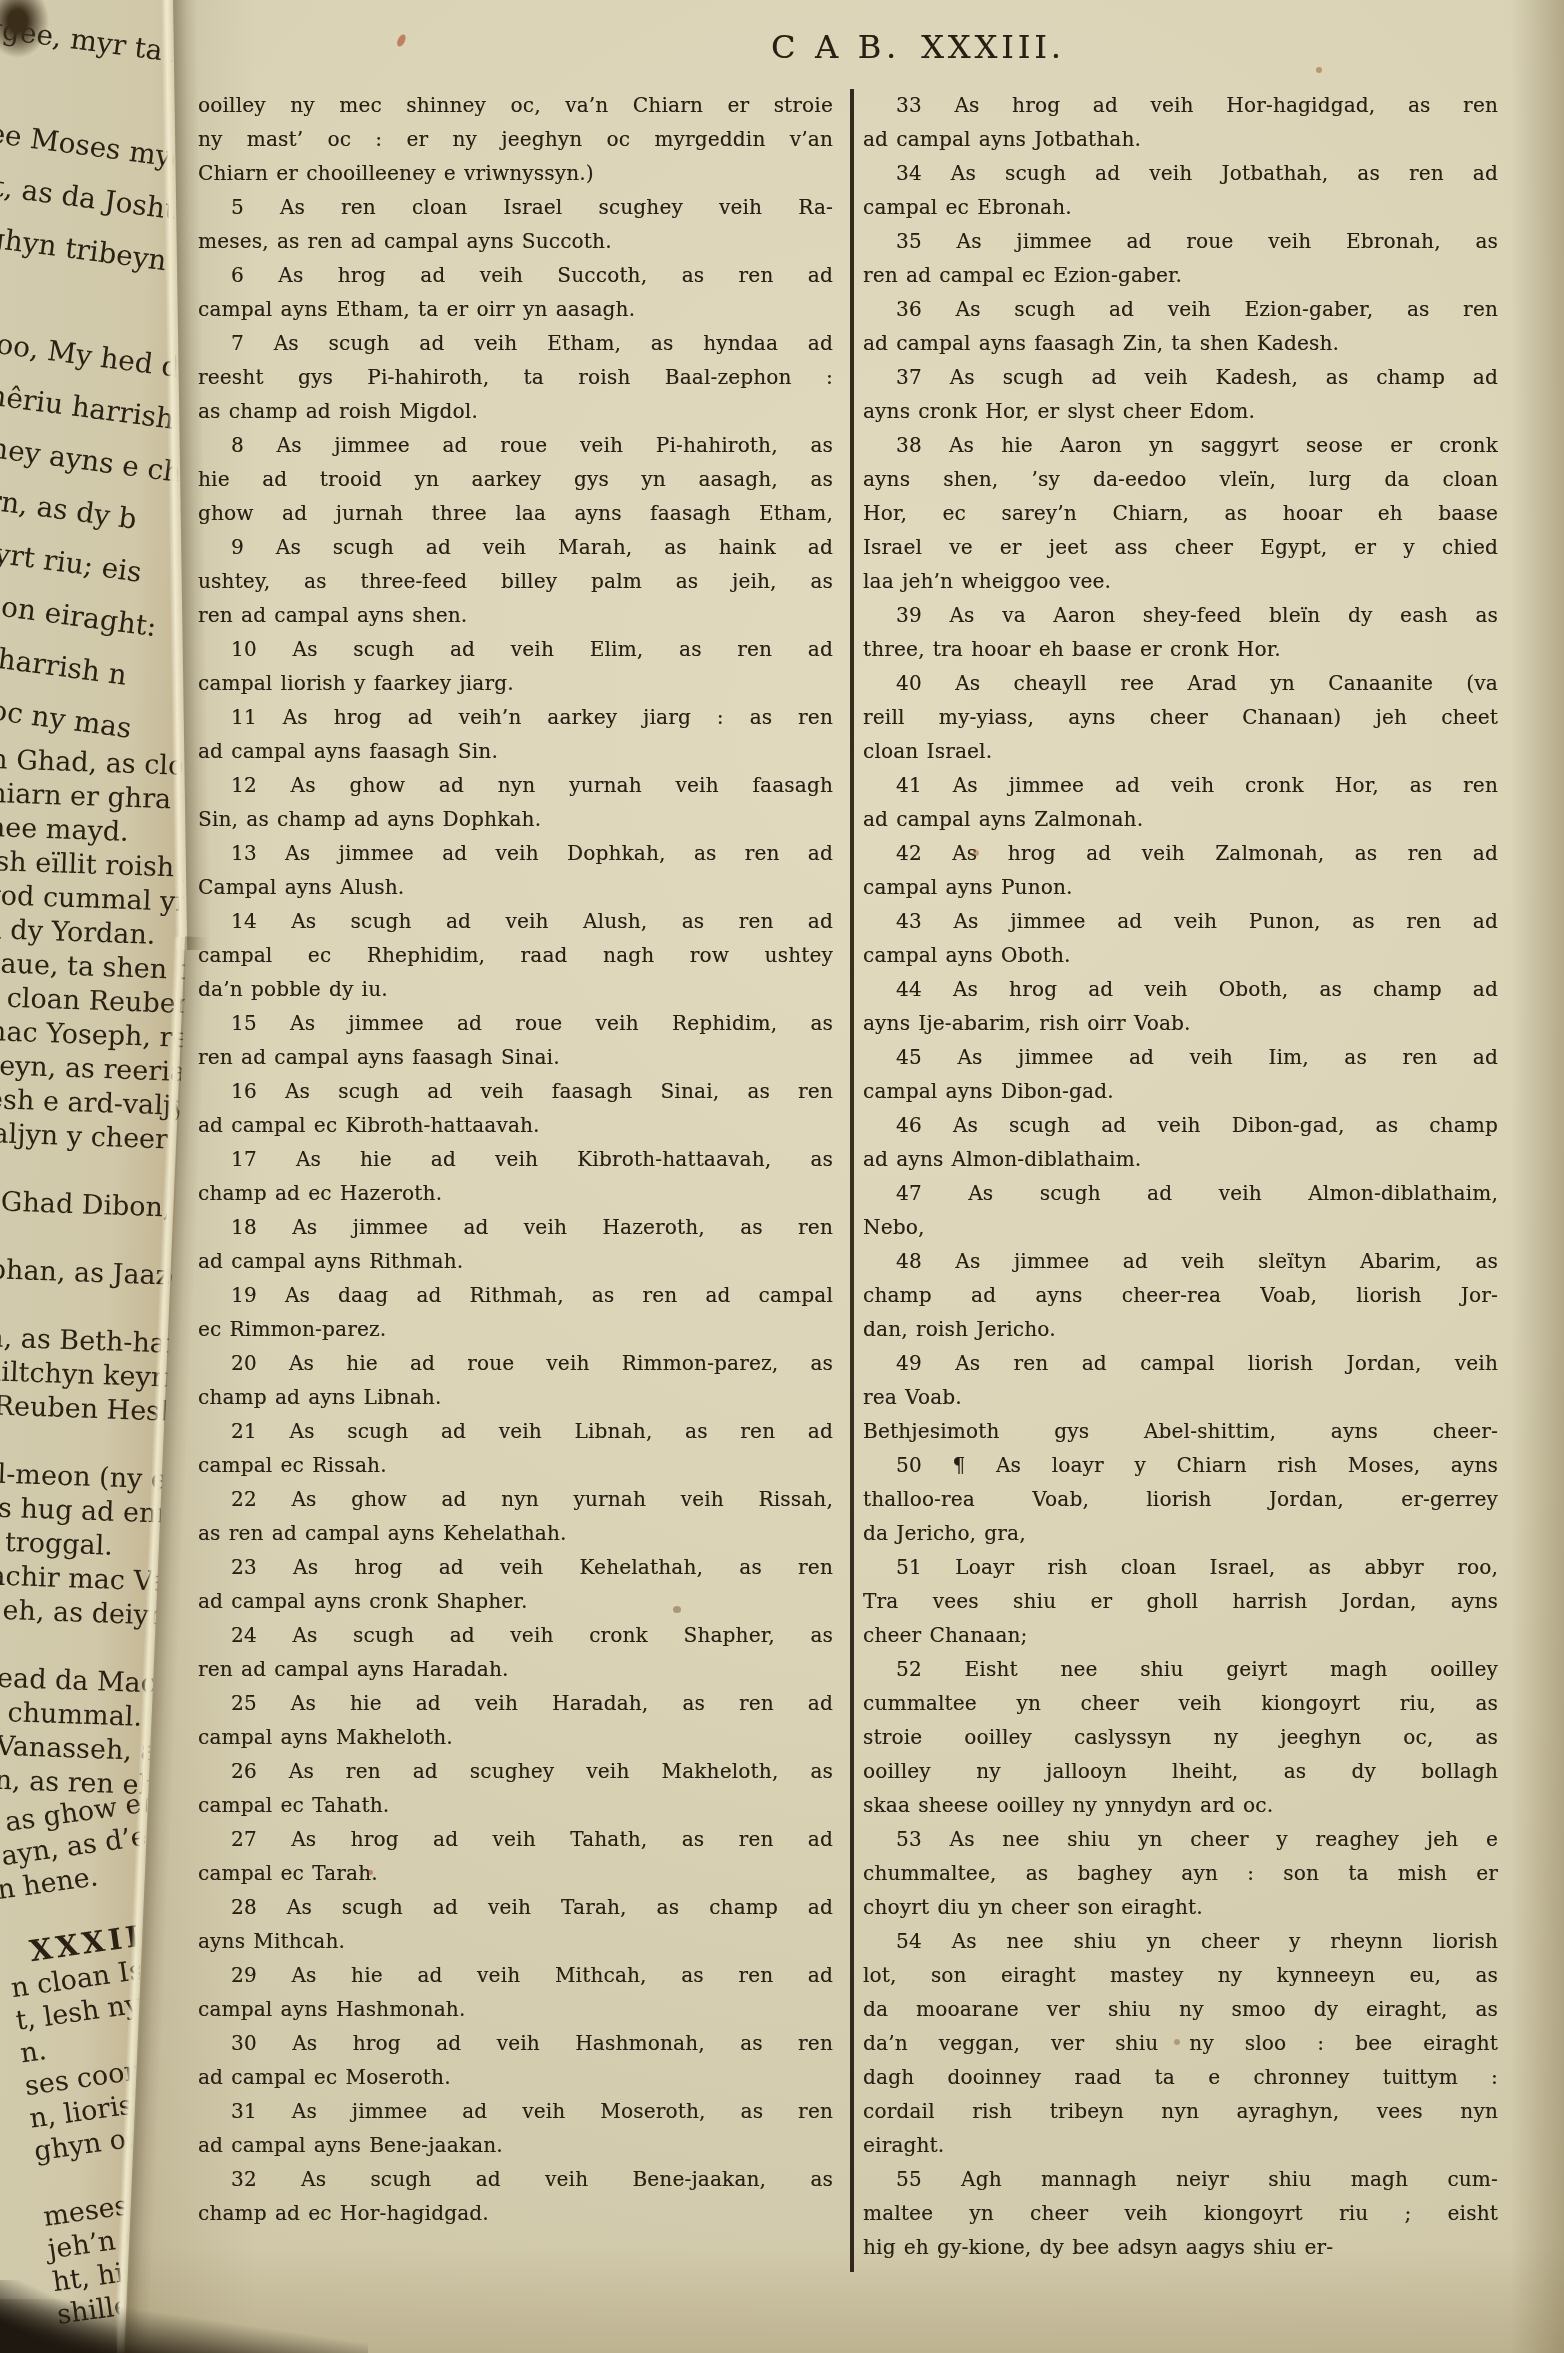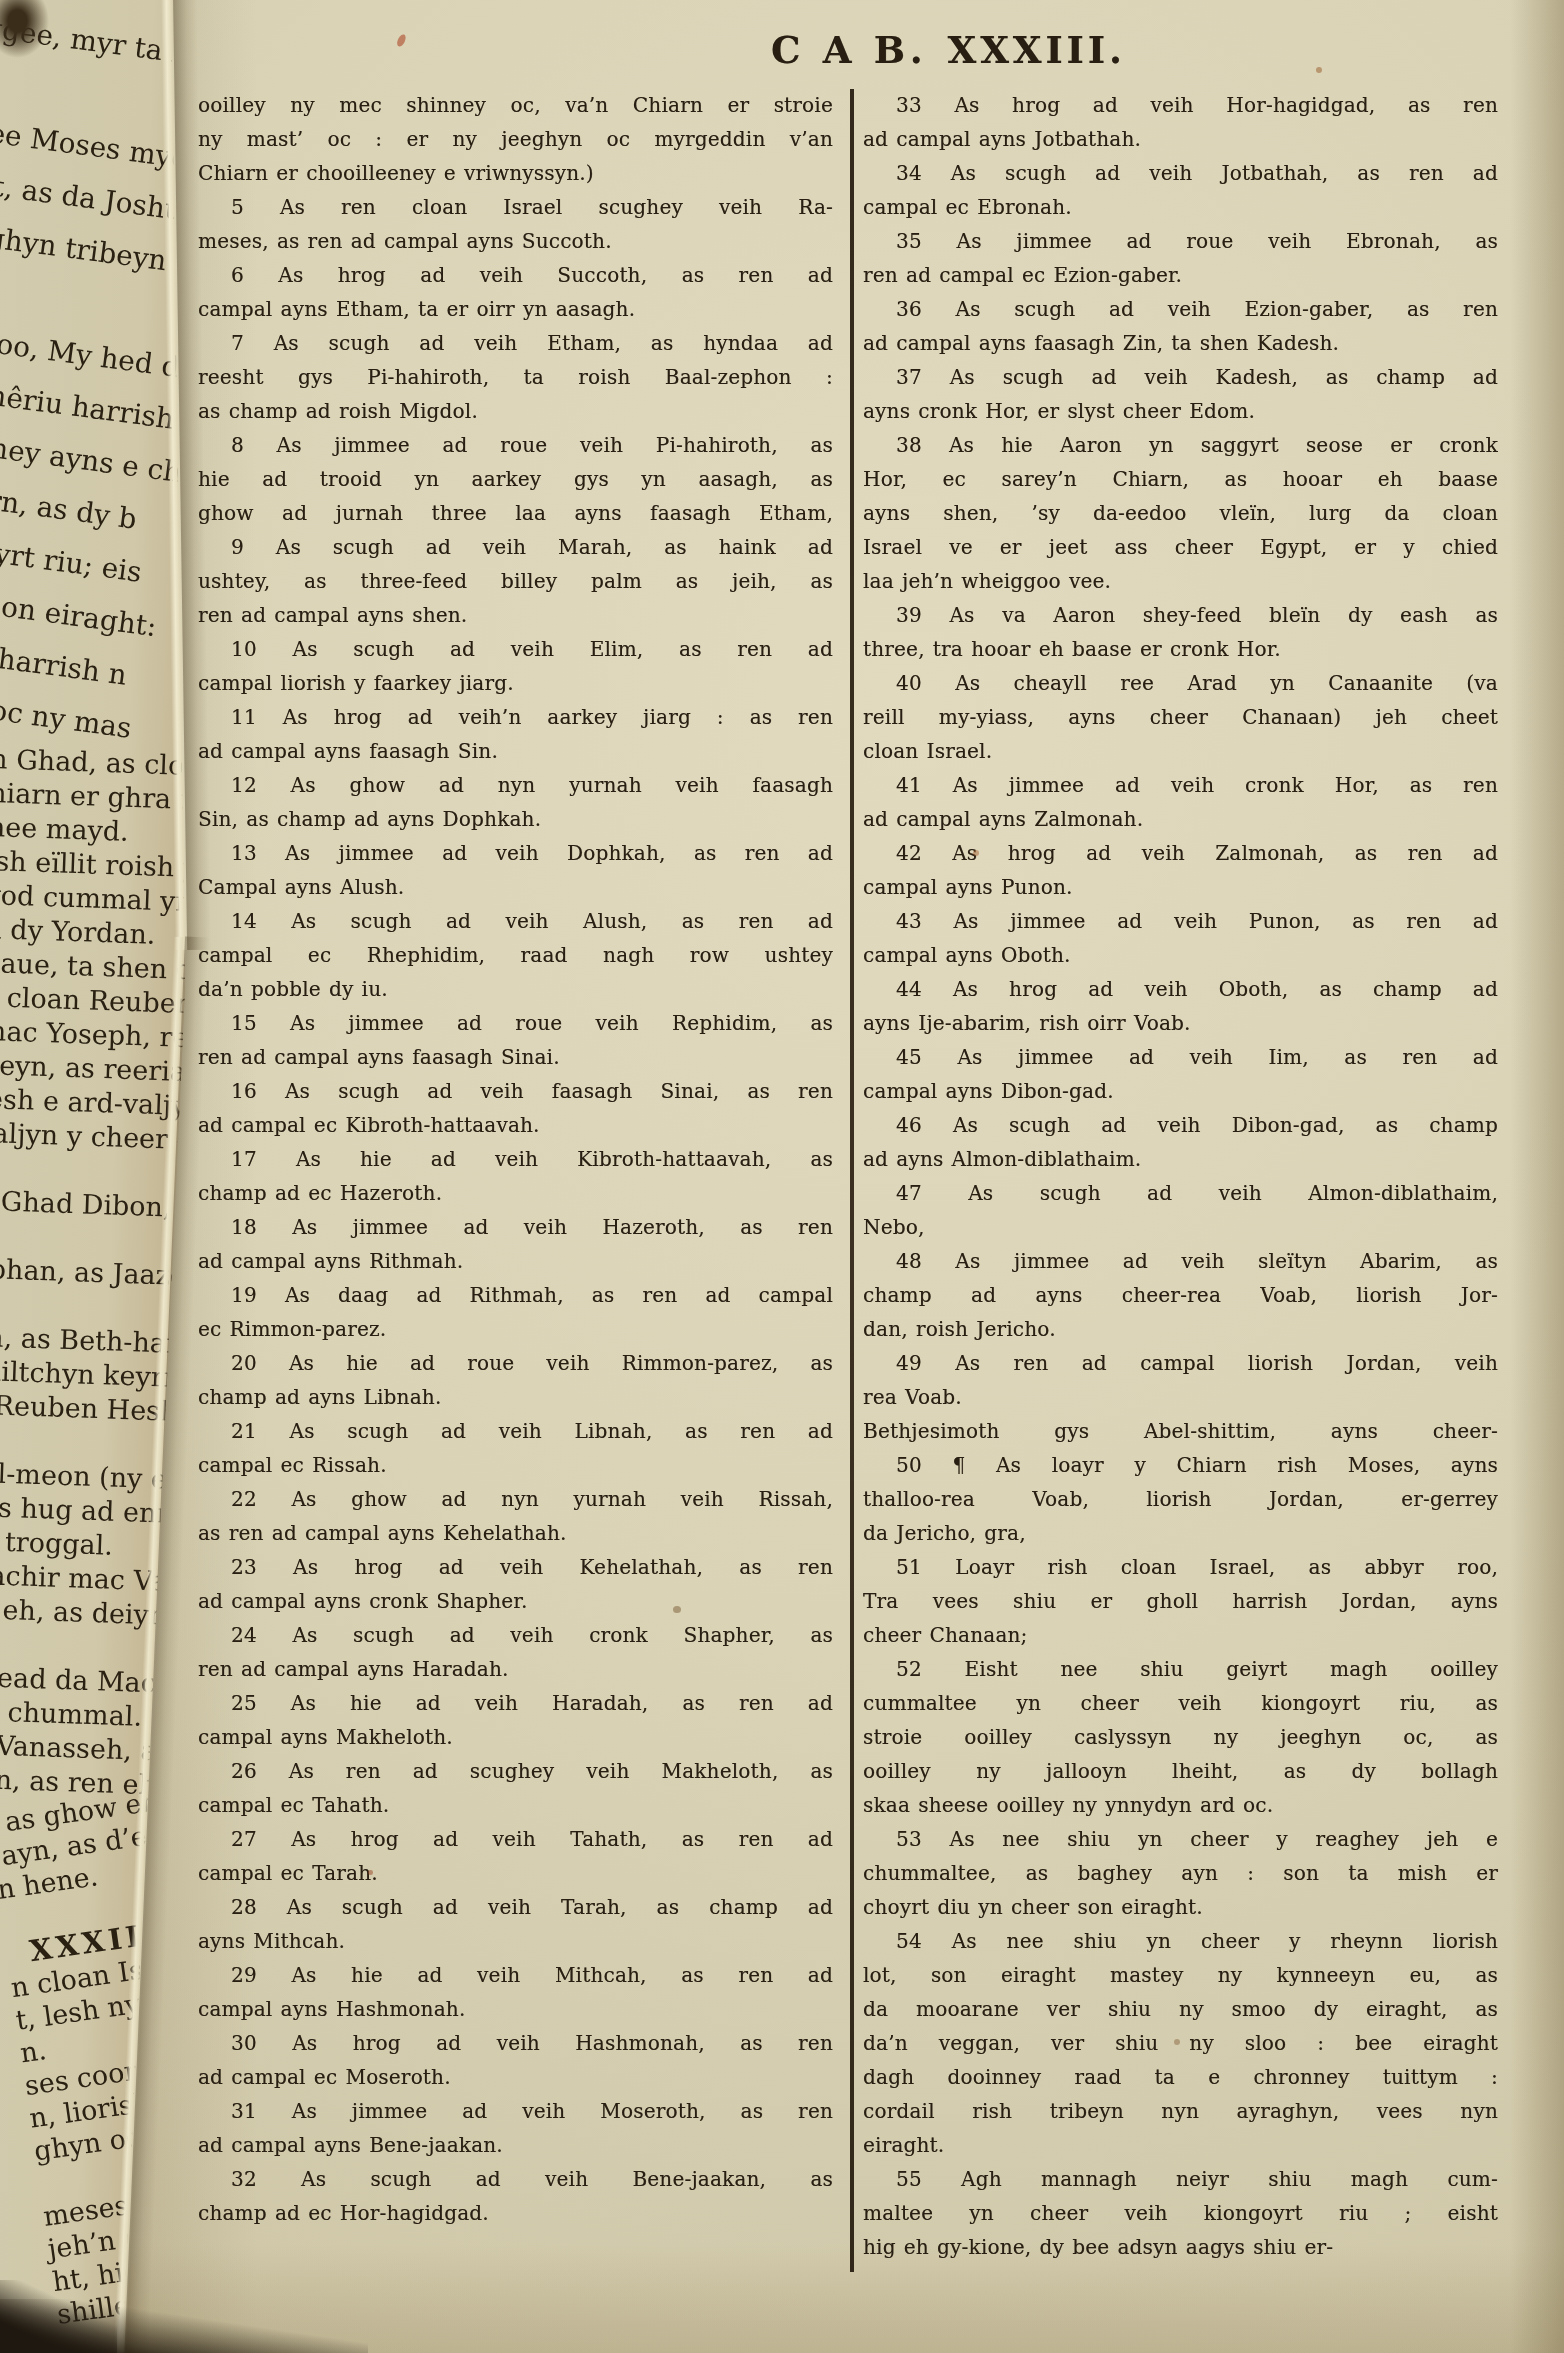--- a/index.html
+++ b/index.html
@@ -7,21 +7,21 @@
     font-family:"DejaVu Serif","Liberation Serif",serif;
     background:
       linear-gradient(270deg, rgba(105,88,48,.34) 0px, rgba(105,88,48,0) 55px),
       linear-gradient(90deg, rgba(110,90,50,.32) 0px, rgba(110,90,50,0) 258px),
       linear-gradient(0deg, rgba(120,100,55,.22) 0px, rgba(120,100,55,0) 110px),
       radial-gradient(125% 95% at 58% 30%, #e1dabf 0%, #dad3b6 42%, #cfc7a8 80%, #c2b996 100%);
   }
   .ink{color:#281e12;text-shadow:0.2px 0.2px 0.5px rgba(40,30,18,.5);}
 
   
-  #header{position:absolute;left:771px;top:28px;font-size:37px;font-weight:bold;
+  #header{position:absolute;left:771px;top:28px;font-size:32px;font-weight:normal;
     letter-spacing:1.6px;white-space:nowrap;}
   #header .cab{letter-spacing:4.7px;margin-right:20.3px;}
   #header .num{letter-spacing:3.9px;}
 
   
   .col{position:absolute;top:88px;width:635px;font-size:20px;line-height:34px;
     word-spacing:1.6px;letter-spacing:0.2px;}
   #col-left{left:198px;}
   #col-right{left:863px;}
   .line{text-align:justify;text-align-last:justify;white-space:normal;}
@@ -243,22 +243,22 @@
       <div class="line k-l">ad campal ayns Jotbathah.</div>
       <div class="line k-f">34 As scugh ad veih Jotbathah, as ren ad</div>
       <div class="line k-l">campal ec Ebronah.</div>
       <div class="line k-f">35 As jimmee ad roue veih Ebronah, as</div>
       <div class="line k-l">ren ad campal ec Ezion-gaber.</div>
       <div class="line k-f">36 As scugh ad veih Ezion-gaber, as ren</div>
       <div class="line k-l">ad campal ayns faasagh Zin, ta shen Kadesh.</div>
       <div class="line k-f">37 As scugh ad veih Kadesh, as champ ad</div>
       <div class="line k-l">ayns cronk Hor, er slyst cheer Edom.</div>
       <div class="line k-f">38 As hie Aaron yn saggyrt seose er cronk</div>
+      <div class="line k-c">ayns shen, ’sy da-eedoo vleïn, lurg da cloan</div>
       <div class="line k-c">Hor, ec sarey’n Chiarn, as hooar eh baase</div>
-      <div class="line k-c">ayns shen, ’sy da-eedoo vleïn, lurg da cloan</div>
       <div class="line k-c">Israel ve er jeet ass cheer Egypt, er y chied</div>
       <div class="line k-l">laa jeh’n wheiggoo vee.</div>
       <div class="line k-f">39 As va Aaron shey-feed bleïn dy eash as</div>
       <div class="line k-l">three, tra hooar eh baase er cronk Hor.</div>
       <div class="line k-f">40 As cheayll ree Arad yn Canaanite (va</div>
       <div class="line k-c">reill my-yiass, ayns cheer Chanaan) jeh cheet</div>
       <div class="line k-l">cloan Israel.</div>
       <div class="line k-f">41 As jimmee ad veih cronk Hor, as ren</div>
       <div class="line k-l">ad campal ayns Zalmonah.</div>
       <div class="line k-f">42 As hrog ad veih Zalmonah, as ren ad</div>

